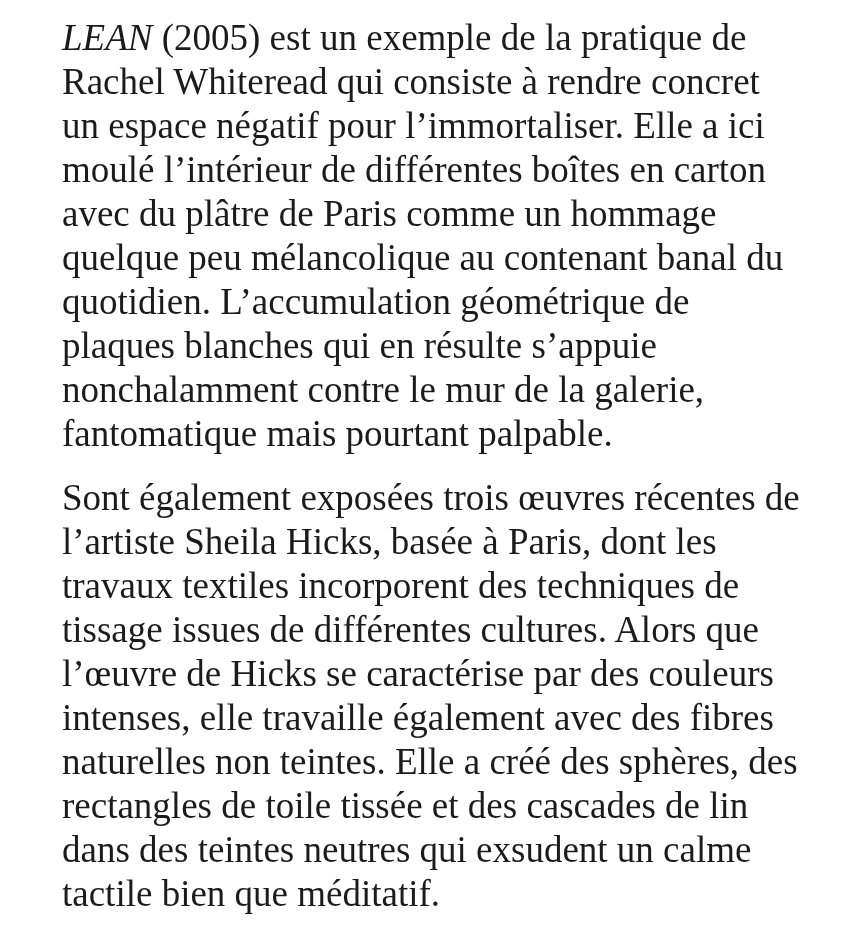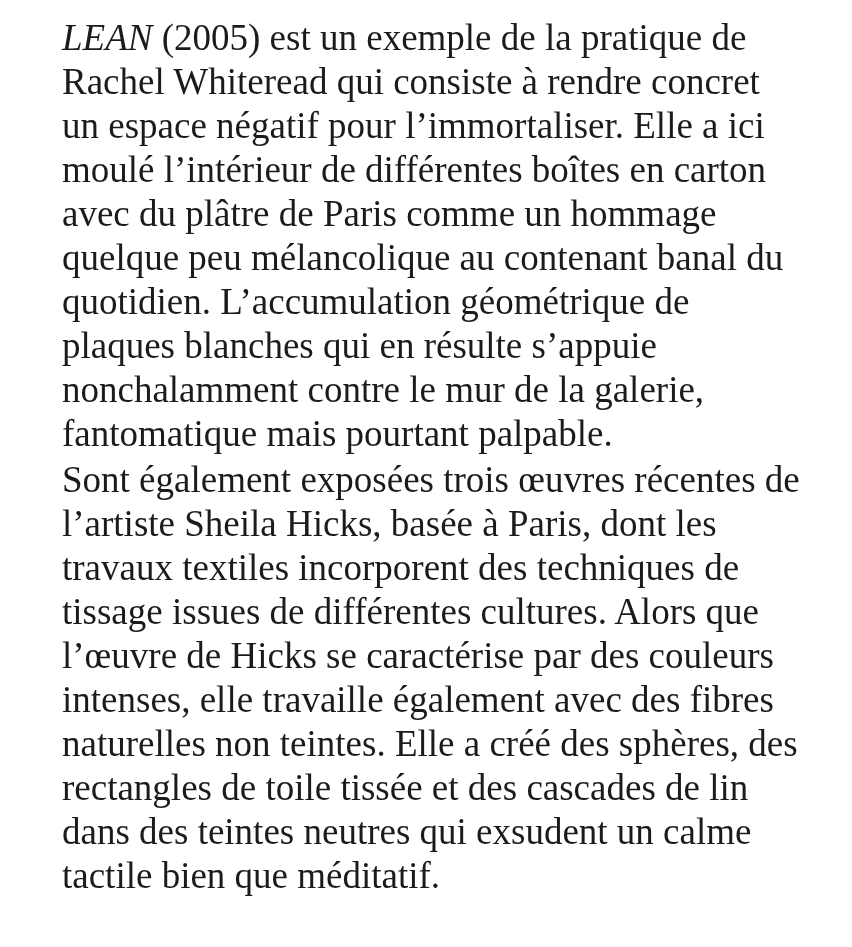--- a/index.html
+++ b/index.html
@@ -20,21 +20,21 @@
     font-size: 37px;
     line-height: 44px;
     color: #1b1b1b;
     font-variant-numeric: oldstyle-nums;
   }
   .article p {
     margin: 0;
     white-space: pre; 
   }
   .article p + p {
-    margin-top: 2px;
+    margin-top: 20px;
   }
   .article em {
     font-style: italic;
   }
 </style>
 </head>
 <body>
 
 <main class="article">
   <p><em>LEAN</em><span> (2005) est un exemple de la pratique de

